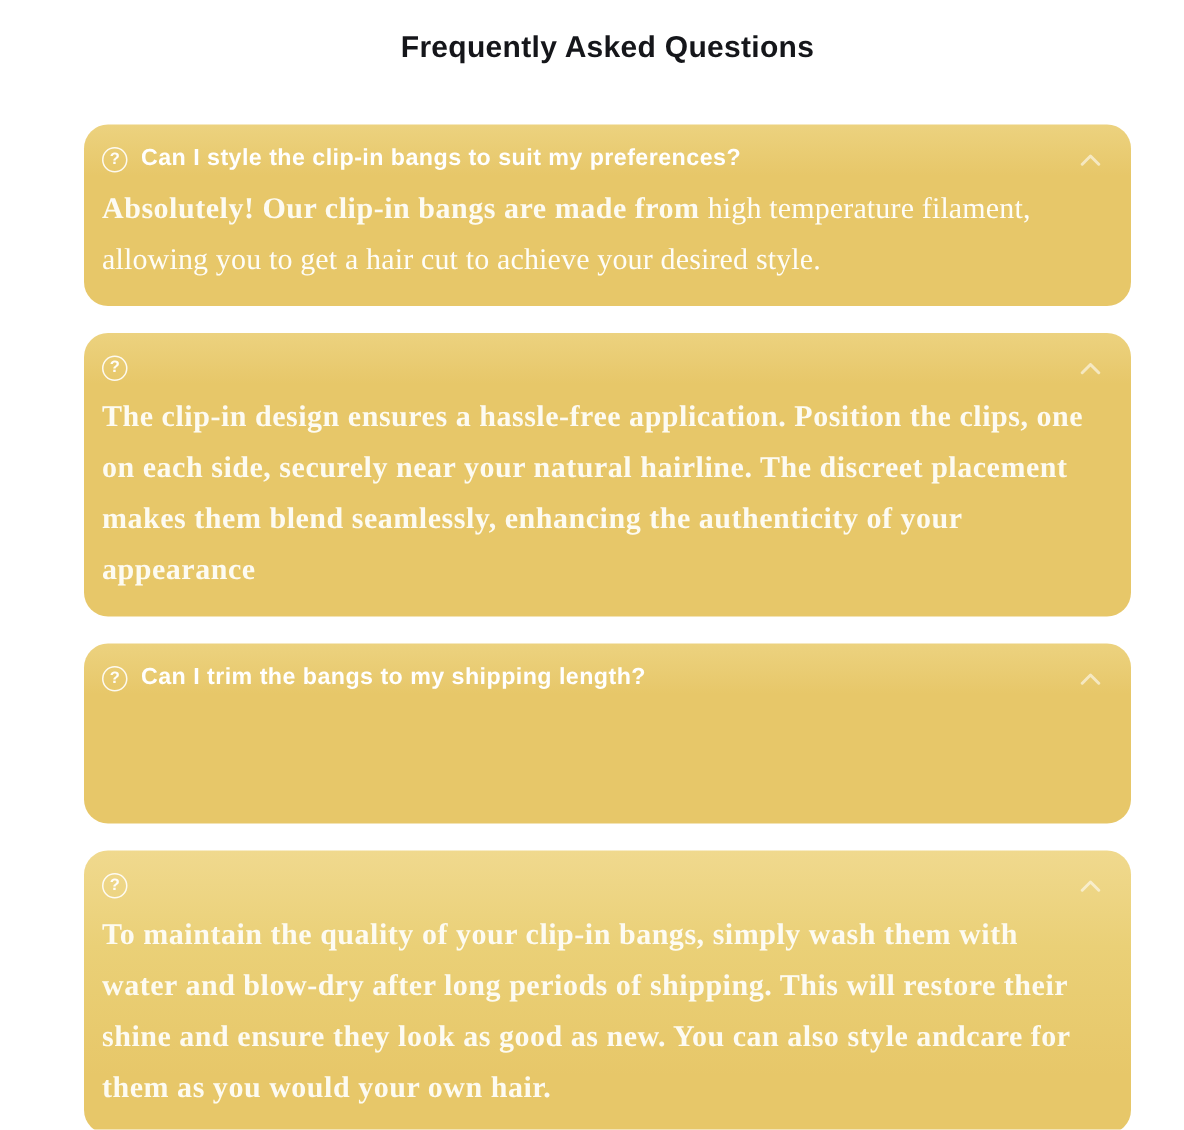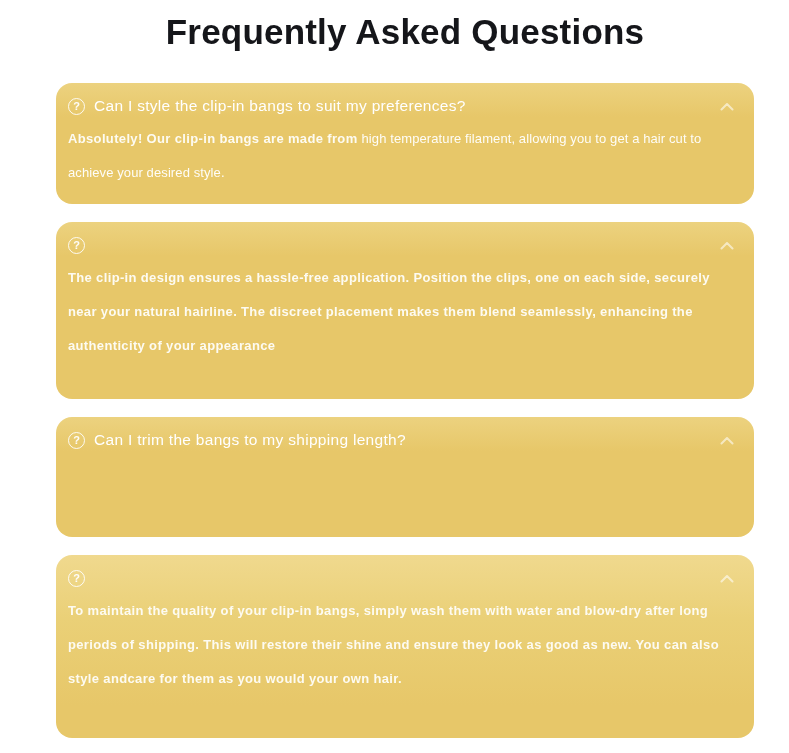--- a/index.html
+++ b/index.html
@@ -14,21 +14,21 @@
   }
   .page {
     position: relative;
     width: 789px;
     height: 753px;
   }
   .title {
     margin: 16px 0 0 56px;
     width: 698px;
     text-align: center;
-    font-size: 35px;
+    font-size: 20px;
     line-height: 32px;
     font-weight: 700;
     letter-spacing: 0.2px;
     color: #15161a;
   }
   .faq-list {
     margin: 35px 0 0 56px;
     width: 698px;
     display: flex;
     flex-direction: column;
@@ -64,44 +64,45 @@
     display: inline-flex;
     align-items: center;
     justify-content: center;
     font-size: 11px;
     font-weight: 700;
     color: rgba(255,255,255,0.95);
     line-height: 1;
   }
   .q-text {
     font-size: 15.5px;
-    font-weight: 400;
+    font-weight: 700;
     letter-spacing: 0.3px;
     color: #ffffff;
   }
   .hovered .q-text {
     text-decoration: underline;
     text-underline-offset: 3px;
     text-decoration-thickness: 1.5px;
   }
   .chevron {
     margin-left: auto;
     margin-right: 6px;
     display: inline-flex;
     align-items: center;
     opacity: 0.95;
   }
   .answer {
     margin: 4px 0 0 0;
     padding-right: 8px;
-    font-size: 13px;
+    font-size: 20px;
     line-height: 34px;
     letter-spacing: 0.35px;
     font-weight: 700;
     color: #fdfbf2;
+    font-family: Liberation Serif, serif;
   }
   .seg-rounded {
     font-weight: 700;
   }
   .seg-plain {
     font-weight: 400;
     letter-spacing: 0.1px;
     color: #fefdf8;
   }
 </style>

